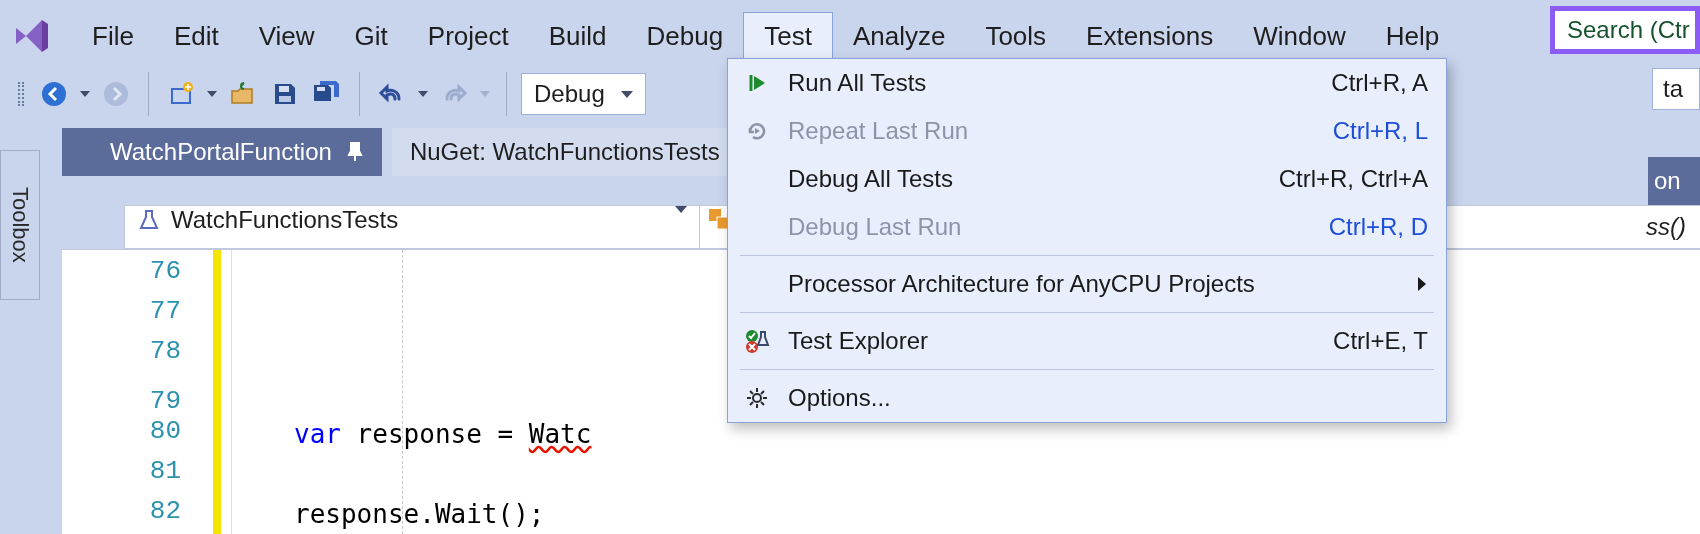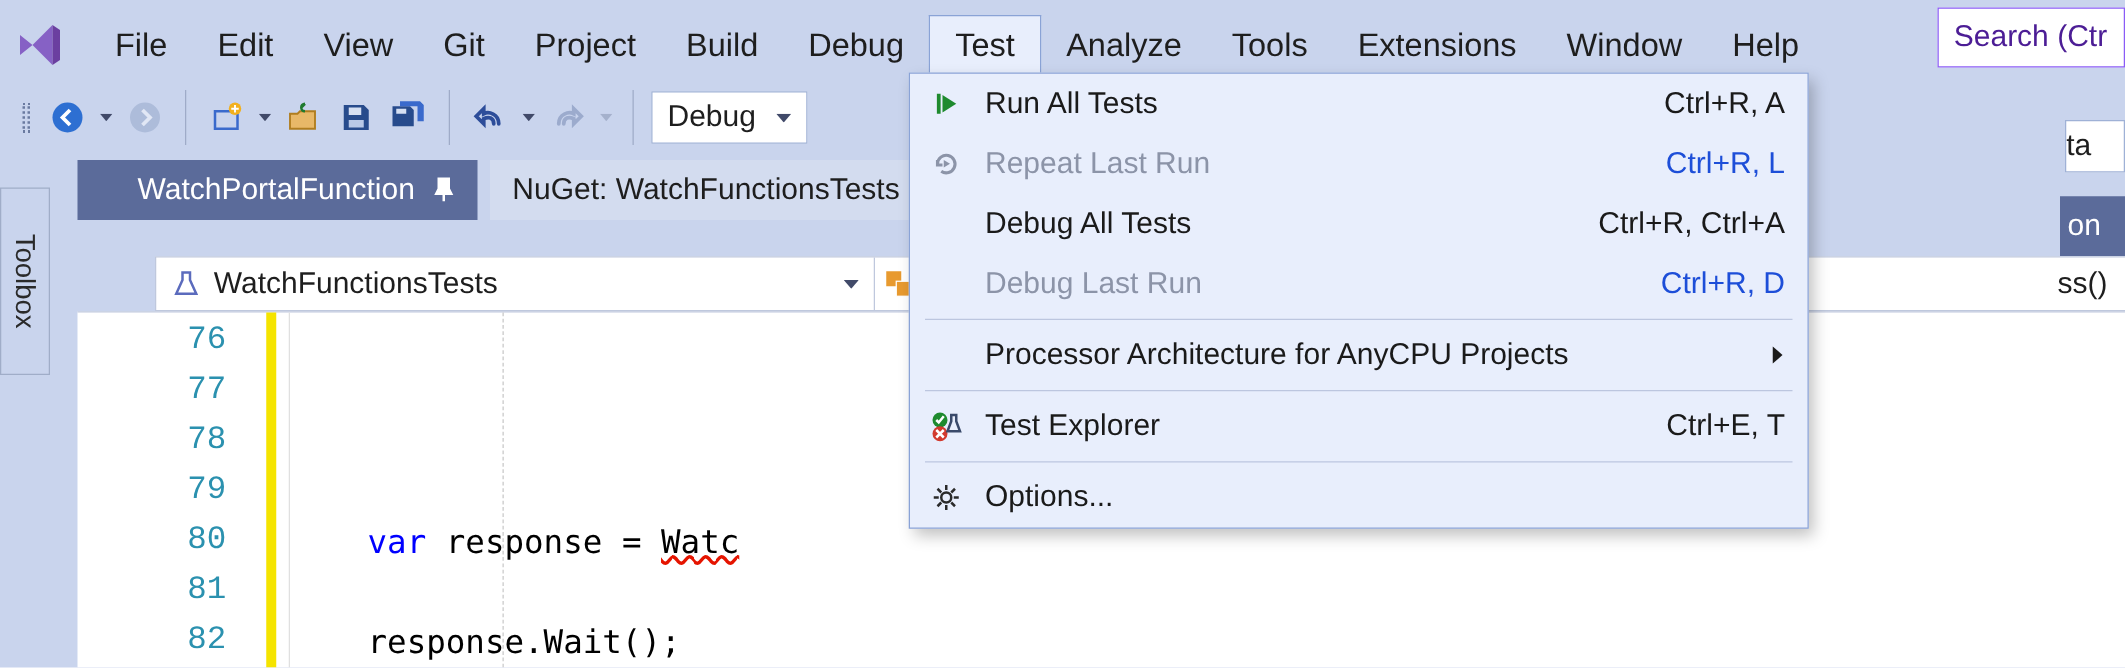--- a/index.html
+++ b/index.html
@@ -4,38 +4,38 @@
 <style>
   * { box-sizing: border-box; margin: 0; padding: 0; }
   html, body { width: 1700px; height: 534px; overflow: hidden; font-family: "Segoe UI", Arial, sans-serif; }
   body { background: #c9d4ed; position: relative; }
 
   
   .menubar { display: flex; align-items: flex-end; height: 60px; padding-left: 8px; }
   .vs-logo { width: 48px; height: 48px; display: flex; align-items: center; justify-content: center; margin-right: 16px; }
   .menu-item { padding: 8px 20px; font-size: 26px; color: #1e1e1e; cursor: default; }
   .menu-item.active { background: #e8eefc; border: 1px solid #8aa3d6; border-bottom: none; }
-  .search-box { position: absolute; right: 0; top: 6px; width: 150px; height: 48px; background: #fff; border: 1px solid #8b5cf6; display: flex; align-items: center; padding-left: 12px; font-size: 24px; color: #4c1d95; overflow: hidden; }
+  .search-box { position: absolute; right: 0; top: 6px; width: 150px; height: 48px; background: #fff; border: 5px solid #8b5cf6; display: flex; align-items: center; padding-left: 12px; font-size: 24px; color: #14532d; overflow: hidden; }
 
   
   .toolbar { height: 68px; display: flex; align-items: center; padding-left: 18px; gap: 6px; }
   .tb-btn { width: 36px; height: 36px; display: flex; align-items: center; justify-content: center; }
   .tb-sep { width: 1px; height: 44px; background: #9fabc8; margin: 0 8px; }
   .tb-drop { width: 14px; height: 14px; display: flex; align-items: center; justify-content: center; }
   .config-combo { background: #fff; border: 1px solid #9fb1d6; height: 42px; padding: 0 12px; display: flex; align-items: center; font-size: 24px; color: #1e1e1e; gap: 16px; }
 
   
   .tabs-row { height: 48px; display: flex; align-items: flex-end; padding-left: 62px; position: relative; }
   .doc-tab { background: #d3dcef; height: 48px; display: flex; align-items: center; padding: 0 18px; font-size: 24px; color: #1e1e1e; gap: 14px; margin-right: 10px; }
   .doc-tab.active { background: #5b6b9a; color: #fff; padding-left: 48px; }
   .pin-icon { color: #fff; font-size: 20px; }
 
   
   .nav-bar { height: 44px; background: #fff; display: flex; align-items: center; margin-left: 62px; border: 1px solid #bfc8dd; }
-  .nav-combo { display: flex; align-items: center; height: 100%; padding: 0 12px; gap: 15px; font-size: 24px; color: #1e1e1e; flex: 0 0 auto; }
+  .nav-combo { display: flex; align-items: flex-start; height: 100%; padding: 0 12px; gap: 15px; font-size: 24px; color: #1e1e1e; flex: 0 0 auto; }
   .nav-combo .flask { color: #5b6bbd; }
   .nav-combo-1 { width: 575px; border-right: 1px solid #bfc8dd; justify-content: space-between; }
   .nav-combo-2 { padding-left: 6px; }
 
   
   .toolbox-tab { position: absolute; left: 0; top: 150px; width: 40px; height: 150px; background: #c9d4ed; border: 1px solid #a0adc8; display: flex; align-items: center; justify-content: center; }
   .toolbox-tab span { writing-mode: vertical-rl; font-size: 22px; color: #2a2a2a; transform: rotate(0deg); }
 
   
   .editor { position: absolute; left: 62px; top: 220px; right: 0; bottom: 0; background: #fff; display: flex; border-top: 1px solid #bfc8dd; }
@@ -51,23 +51,23 @@
   .dropdown { position: absolute; left: 727px; top: 58px; width: 720px; background: #e8eefc; border: 1px solid #8aa3d6; box-shadow: 4px 6px 12px rgba(0,0,0,0.25); }
   .dd-item { display: flex; align-items: center; height: 48px; padding-left: 60px; padding-right: 18px; font-size: 24px; color: #1a1a1a; position: relative; }
   .dd-item.disabled { color: #8c94a8; gap: 10px; }
   .dd-item .shortcut { margin-left: auto; color: #1a1a1a; }
   .dd-item.disabled .shortcut { color: #1d4ed8; }
   .dd-item .lead-icon { position: absolute; left: 14px; width: 30px; height: 30px; display: flex; align-items: center; justify-content: center; }
   .dd-item .chev { margin-left: auto; }
   .dd-sep { height: 1px; background: #bcc6df; margin: 4px 12px; }
 
   
-  .right-clip-top { position: absolute; right: 0; top: 96px; height: 42px; width: 48px; background: #fff; border: 1px solid #9fb1d6; display:flex; align-items:center; justify-content:flex-start; padding-left:0; font-size: 24px; color: #1e1e1e; overflow: hidden;}
+  .right-clip-top { position: absolute; right: 0; top: 68px; height: 42px; width: 48px; background: #fff; border: 1px solid #9fb1d6; display:flex; align-items:center; justify-content:flex-start; padding-left:10px; font-size: 24px; color: #1e1e1e; overflow: hidden;}
   .right-clip-tab { position: absolute; right: 0; top: 157px; height: 48px; width: 52px; background: #5b6b9a; color: #fff; display:flex; align-items:center; padding-left:6px; font-size:24px; overflow:hidden;}
-  .right-clip-nav { position: absolute; right: 0; top: 205px; height: 44px; width: 60px; background: #fff; border-top:1px solid #bfc8dd; border-bottom:1px solid #bfc8dd; display:flex; align-items:center; padding-left:6px; font-size:24px; color:#1e1e1e; overflow:hidden;}
+  .right-clip-nav { position: absolute; right: 0; top: 205px; height: 44px; width: 60px; background: #fff; border-top:1px solid #bfc8dd; border-bottom:1px solid #bfc8dd; display:flex; align-items:center; padding-left:6px; font-size:24px; color:#1e1e1e; overflow:hidden;font-style:italic;}
 
   svg { display: block; }
 </style>
 </head>
 <body>
 
 <div class="menubar">
   <div class="vs-logo">
     <svg width="40" height="40" viewBox="0 0 40 40">
       <path d="M30 4 L30 36 L14 20 Z M14 20 L4 28 L4 12 Z" fill="#8661c5"></path>
@@ -225,21 +225,21 @@
 <div class="right-clip-nav">
     <span>ss()</span>
   </div>
 
 <div class="editor" style="top:249px;">
   <div class="gutter">
     <div class="change-bar"></div>
     <span class="line-no" style="top:6px">76</span>
     <span class="line-no" style="top:46px">77</span>
     <span class="line-no" style="top:86px">78</span>
-    <span class="line-no" style="top:126px">79</span>
+    <span class="line-no" style="top:136px">79</span>
     <span class="line-no" style="top:166px">80</span>
     <span class="line-no" style="top:206px">81</span>
     <span class="line-no" style="top:246px">82</span>
   </div>
   <div class="code-area">
     <div class="guide"></div>
 <div> </div>
 <div><span class="kw">var</span> response = <span class="str-red">Watc</span></div>
 <div>response.Wait();</div>
 

